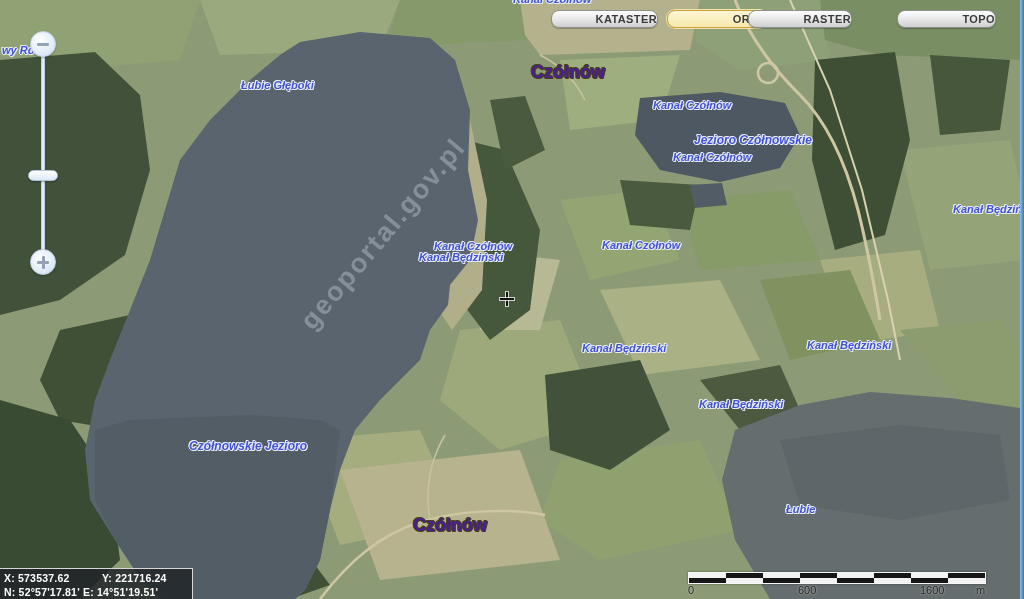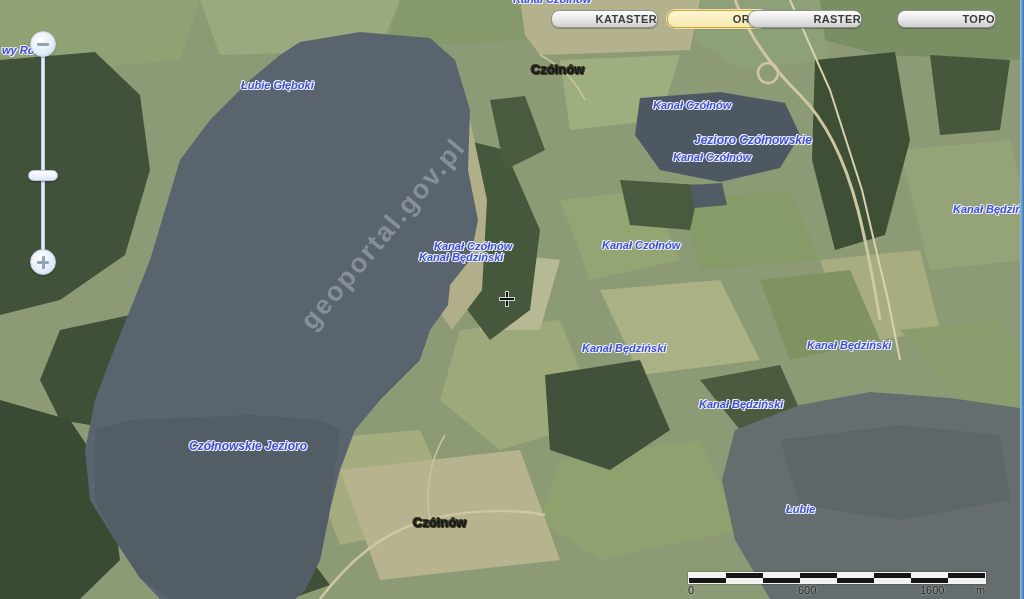--- a/index.html
+++ b/index.html
@@ -13,42 +13,42 @@
     font-size:27px; font-weight:bold; letter-spacing:2px;
     color:rgba(238,242,248,0.30); transform:rotate(-50deg);
     transform-origin:left bottom; white-space:nowrap; pointer-events:none; }
 
   
   #map-labels { position:absolute; left:0; top:0; width:100%; height:100%; z-index:2; pointer-events:none; }
   .map-label { position:absolute; white-space:nowrap; font-weight:bold; }
   .map-label.hydro, .map-label.hydro-large { font-style:italic; color:#4052cf; font-size:11px;
     text-shadow:-1px 0 0 #e8ecf8, 1px 0 0 #e8ecf8, 0 -1px 0 #e8ecf8, 0 1px 0 #e8ecf8, 1px 1px 0 #e8ecf8, -1px -1px 0 #e8ecf8; }
   .map-label.hydro-large { font-size:12px; }
-  .map-label.place { color:#0f172a; font-size:13px;
+  .map-label.place { color:#4c1d95; font-size:18px;
     text-shadow:-1px 0 0 #46401e, 1px 0 0 #46401e, 0 -1px 0 #46401e, 0 1px 0 #46401e, 1px 1px 0 #46401e, -1px -1px 0 #46401e; }
 
   
   .crosshair { position:absolute; left:499px; top:291px; width:16px; height:16px; z-index:3; }
   .crosshair .v { position:absolute; left:7px; top:1px; width:2px; height:14px; background:#111;
     box-shadow:0 0 0 1px rgba(255,255,255,0.75); }
   .crosshair .h { position:absolute; left:1px; top:7px; width:14px; height:2px; background:#111;
     box-shadow:0 0 0 1px rgba(255,255,255,0.75); }
 
   
   .layer-btn { position:absolute; top:10px; height:18px; z-index:4;
     border:1px solid #8f8f8f; border-radius:8px; cursor:pointer;
     background:linear-gradient(#fefefe, #e6e6e6 55%, #cfcfcf);
     font-family:"Liberation Sans", sans-serif; font-size:11px; font-weight:bold; color:#3b3b3b;
     letter-spacing:0.4px; text-align:right; line-height:16px;
     box-shadow:0 1px 1px rgba(0,0,0,0.25); }
   .layer-btn.active { background:linear-gradient(#fdf6d4, #f6e8ae); border:1px solid #cfa23c;
     box-shadow:0 0 0 1px #efe3b0, 0 1px 1px rgba(0,0,0,0.25); }
   #btn-kataster { left:551px; width:107px; }
   #btn-orto     { left:667px; width:100px; }
-  #btn-raster   { left:748px; width:114px; }
+  #btn-raster   { left:748px; width:104px; }
   #btn-topo     { left:897px; width:99px; }
 
   
   .zoom-slider { position:absolute; left:29px; top:31px; width:28px; height:246px; z-index:4; }
   .zoom-track { position:absolute; left:12px; top:13px; width:4px; height:219px;
     background:#e3ecf8; border:1px solid #bccbe2; border-radius:2px; }
   .zoom-btn { position:absolute; left:1px; width:26px; height:26px; border-radius:50%;
     background:radial-gradient(circle at 40% 35%, #ffffff, #dde8f6 70%, #cdd9ec);
     border:1px solid #c2d1e6; box-shadow:0 1px 2px rgba(0,0,0,0.25); cursor:pointer; }
   .zoom-btn.minus { top:0; }
@@ -187,20 +187,34 @@
     <div class="zoom-btn minus">
       <div class="bar-h"></div>
     </div>
     <div class="zoom-handle"></div>
     <div class="zoom-btn plus">
       <div class="bar-h"></div>
       <div class="bar-v"></div>
     </div>
   </div>
 
+  <div class="status-bar">
+    <div class="line">
+      <span class="seg1"><span>X:</span>
+        <span>573537.62</span></span>
+      <span><span>Y:</span>
+        <span>221716.24</span></span>
+    </div>
+    <div class="line">
+      <span><span>N:</span>
+        <span>52°57'17.81'</span></span>
+      <span><span>E:</span>
+        <span>14°51'19.51'</span></span>
+    </div>
+  </div>
 
   <div class="scale-bar">
     <div class="scale-strip">
       <div class="scale-row top"></div>
       <div class="scale-row bottom"></div>
     </div>
     <span class="scale-label t0">0</span>
     <span class="scale-label t1">600</span>
     <span class="scale-label t2">1600</span>
     <span class="scale-label unit">m</span>

